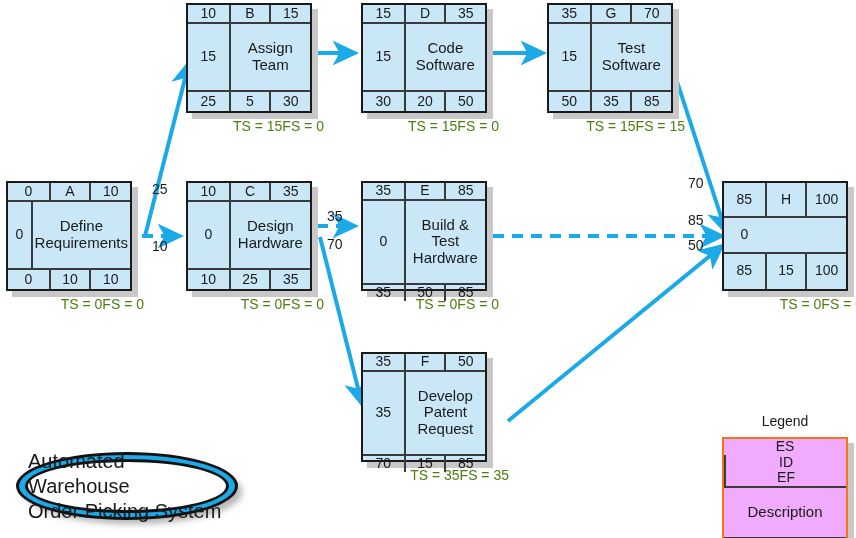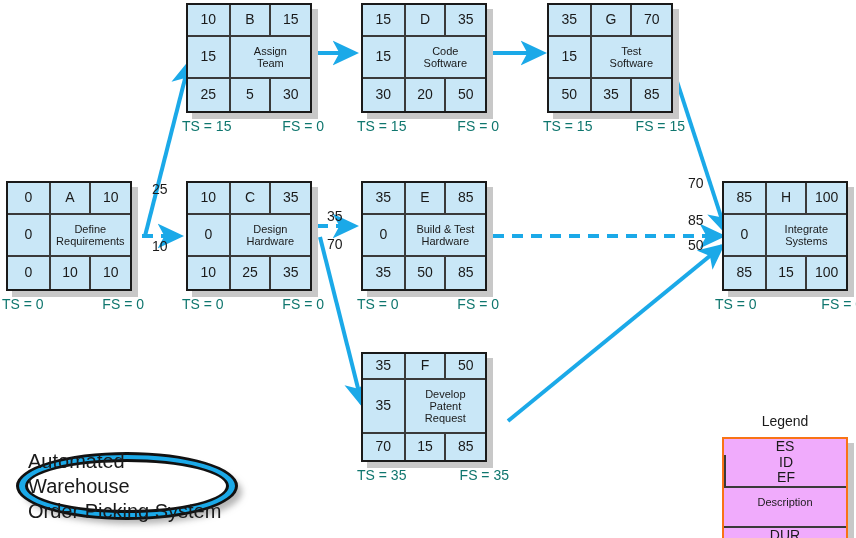--- a/index.html
+++ b/index.html
@@ -27,27 +27,27 @@
   .row-mid{grid-template-columns:1fr 2fr;border-bottom:2px solid #3a3a3a;}
   .row-bot{grid-template-columns:1fr 1fr 1fr;}
   .cell{
     display:flex;align-items:center;justify-content:center;
     font-size:14px;line-height:1.12;text-align:center;
     box-sizing:border-box;
   }
   .row-top .cell + .cell,
   .row-bot .cell + .cell,
   .row-mid .cell + .cell{border-left:2px solid #3a3a3a;}
-  .desc{font-size:11px;padding:8px 2px;white-space:pre-line;}
+  .desc{font-size:15px;padding:16px 2px;white-space:pre-line;}
 
   
   .slack{
     position:absolute;width:142px;
-    display:flex;justify-content:space-between;
-    font-size:14px;color:#0f766e;
+    display:flex;justify-content:flex-end;
+    font-size:14px;color:#4d7c0f;
   }
 
   
   .elabel{position:absolute;font-size:14px;color:#1a1a1a;white-space:nowrap;}
 
   
   #legend-wrap{position:absolute;left:722px;top:372px;}
   #legend-title{
     width:126px;text-align:center;font-size:14px;margin-bottom:8px;margin-top:41px;
   }
@@ -250,22 +250,20 @@
   </div>
 
   <div class="node" style="left:722px;top:181px;">
     <div class="row row-top">
       <div class="cell">85</div>
       <div class="cell">H</div>
       <div class="cell">100</div>
     </div>
     <div class="row row-mid">
       <div class="cell">0</div>
-      <div class="cell desc">Integrate
-Systems</div>
     </div>
     <div class="row row-bot">
       <div class="cell">85</div>
       <div class="cell">15</div>
       <div class="cell">100</div>
     </div>
   </div>
   <div class="slack" style="left:715px;top:296px;width:148px;">
     <span>TS = 0</span>
     <span>FS = 0</span>
@@ -281,21 +279,21 @@
       <div class="cell">35</div>
       <div class="cell desc">Develop
 Patent Request</div>
     </div>
     <div class="row row-bot">
       <div class="cell">70</div>
       <div class="cell">15</div>
       <div class="cell">85</div>
     </div>
   </div>
-  <div class="slack" style="left:357px;top:467px;width:152px;gap:40px;">
+  <div class="slack" style="left:357px;top:467px;width:152px;">
     <span>TS = 35</span>
     <span>FS = 35</span>
   </div>
 
   <div id="legend-wrap">
     <div id="legend-title">Legend</div>
     <div id="legend-box">
       <div class="row row-top">
         <div class="cell">ES</div>
         <div class="cell">ID</div>

